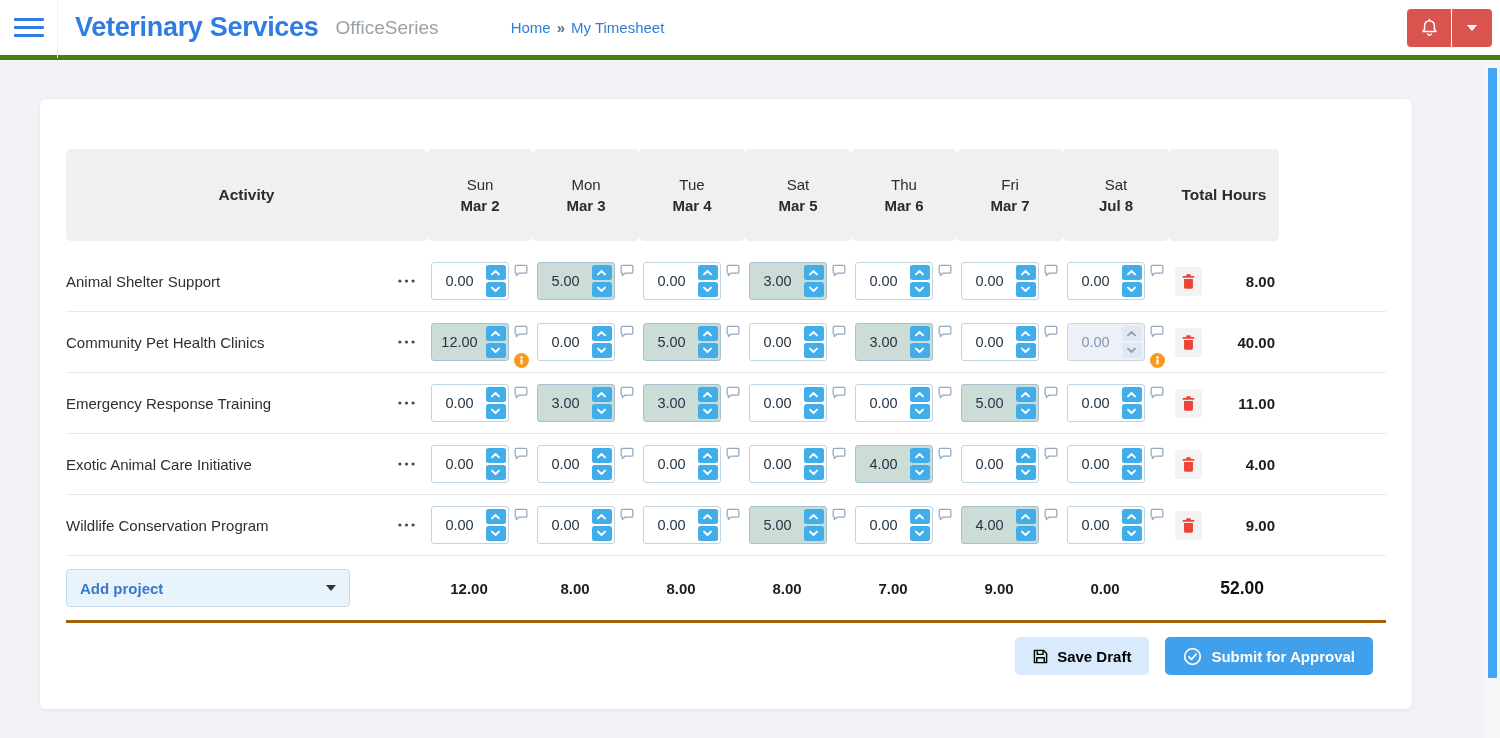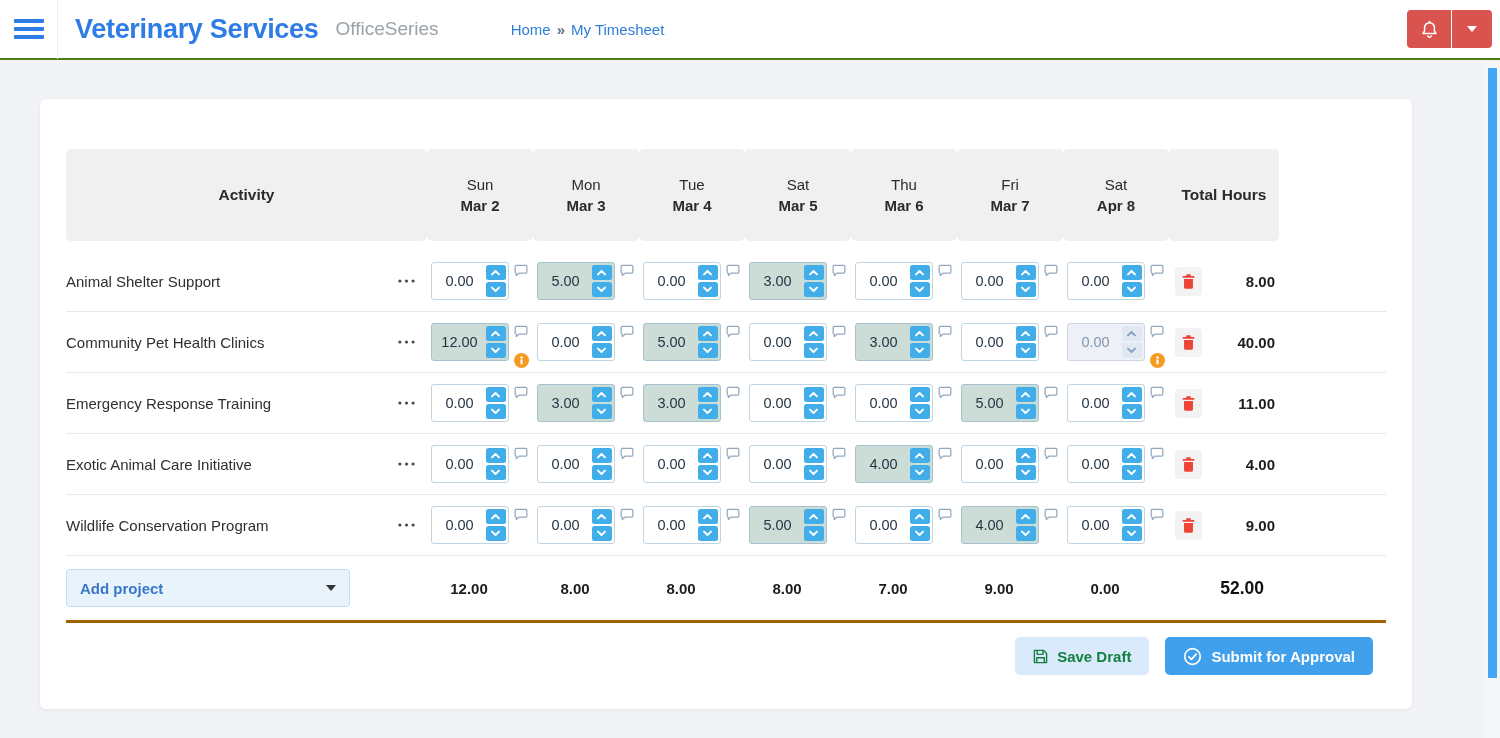--- a/index.html
+++ b/index.html
@@ -4,21 +4,21 @@
 <style>
   * { box-sizing: border-box; }
   html,body { margin:0; padding:0; }
   body {
     width:1500px; height:738px; overflow:hidden; position:relative;
     background:#f1f3f6;
     font-family:"Liberation Sans", sans-serif;
   }
 
   
-  .topbar { height:60px; background:#fff; border-bottom:2px solid #4d7c0f; display:flex; align-items:center; }
+  .topbar { height:60px; background:#fff; border-bottom:5px solid #4d7c0f; display:flex; align-items:center; }
   .burger { width:58px; height:60px; background:none; border:none; border-right:1px solid #f0f0f0;
             display:flex; flex-direction:column; justify-content:center; align-items:center; gap:4.5px; cursor:pointer; }
   .burger i { display:block; width:30px; height:3.5px; background:#2e7ce4; border-radius:1px; }
   .apptitle { font-size:27px; font-weight:700; color:#2e7ce4; margin-left:17px; letter-spacing:-0.3px; white-space:nowrap; }
   .suite { font-size:19px; color:#9aa1a8; margin-left:17px; }
   .crumbs { margin-left:72px; font-size:15px; display:flex; align-items:center; gap:6px; }
   .crumbs a { color:#2d7dd9; text-decoration:none; cursor:pointer; }
   .crumb-sep { color:#5b7083; font-weight:700; }
   .hdr-actions { margin-left:auto; margin-right:8px; display:flex; gap:1px; }
   .rbtn { background:#d9534f; border:none; height:38px; display:flex; align-items:center; justify-content:center; cursor:pointer; padding:0; }
@@ -78,21 +78,21 @@
   .addproj span { font-size:15px; font-weight:700; color:#3a78c9; }
   .tri { width:0; height:0; border-left:5.5px solid transparent; border-right:5.5px solid transparent; border-top:6px solid #333; }
   .dtotal { text-align:center; transform:translateX(-11px); font-weight:700; font-size:15px; color:#1c1c1c; }
   #grand-total { text-align:right; font-weight:700; font-size:17.5px; color:#111; padding-right:4px; }
 
   
   .footer { display:flex; justify-content:flex-end; gap:16px; padding:14px 13px 0 0; }
   .btn { height:38px; border:none; border-radius:5px; font-family:inherit; font-size:15px; font-weight:700;
          display:flex; align-items:center; gap:9px; padding:0 18px; cursor:pointer; }
   .btn .icon { display:flex; line-height:0; }
-  .btn.save { background:#d8eafb; color:#15803d; cursor:default; }
+  .btn.save { background:#d8eafb; color:#000000; cursor:default; }
   .btn.submit { background:#41a0ec; color:#fff; }
 </style>
 </head>
 <body>
 
 <div class="topbar">
   <button class="burger">
       <i></i>
       <i></i>
       <i></i>
@@ -148,21 +148,21 @@
       <div class="hcard day">
         <span class="dname">Thu</span>
         <span class="ddate">Mar 6</span>
       </div>
       <div class="hcard day">
         <span class="dname">Fri</span>
         <span class="ddate">Mar 7</span>
       </div>
       <div class="hcard day">
         <span class="dname">Sat</span>
-        <span class="ddate">Apr 8</span>
+        <span class="ddate">Jul 8</span>
       </div>
       <div class="hcard totalh" id="total-hours-card">
       <span>Total Hours</span>
     </div>
   </div>
 
   <div id="rows">
       <div class="tgrid trow">
         <div class="acell">
           <span class="aname">Animal Shelter Support</span>

